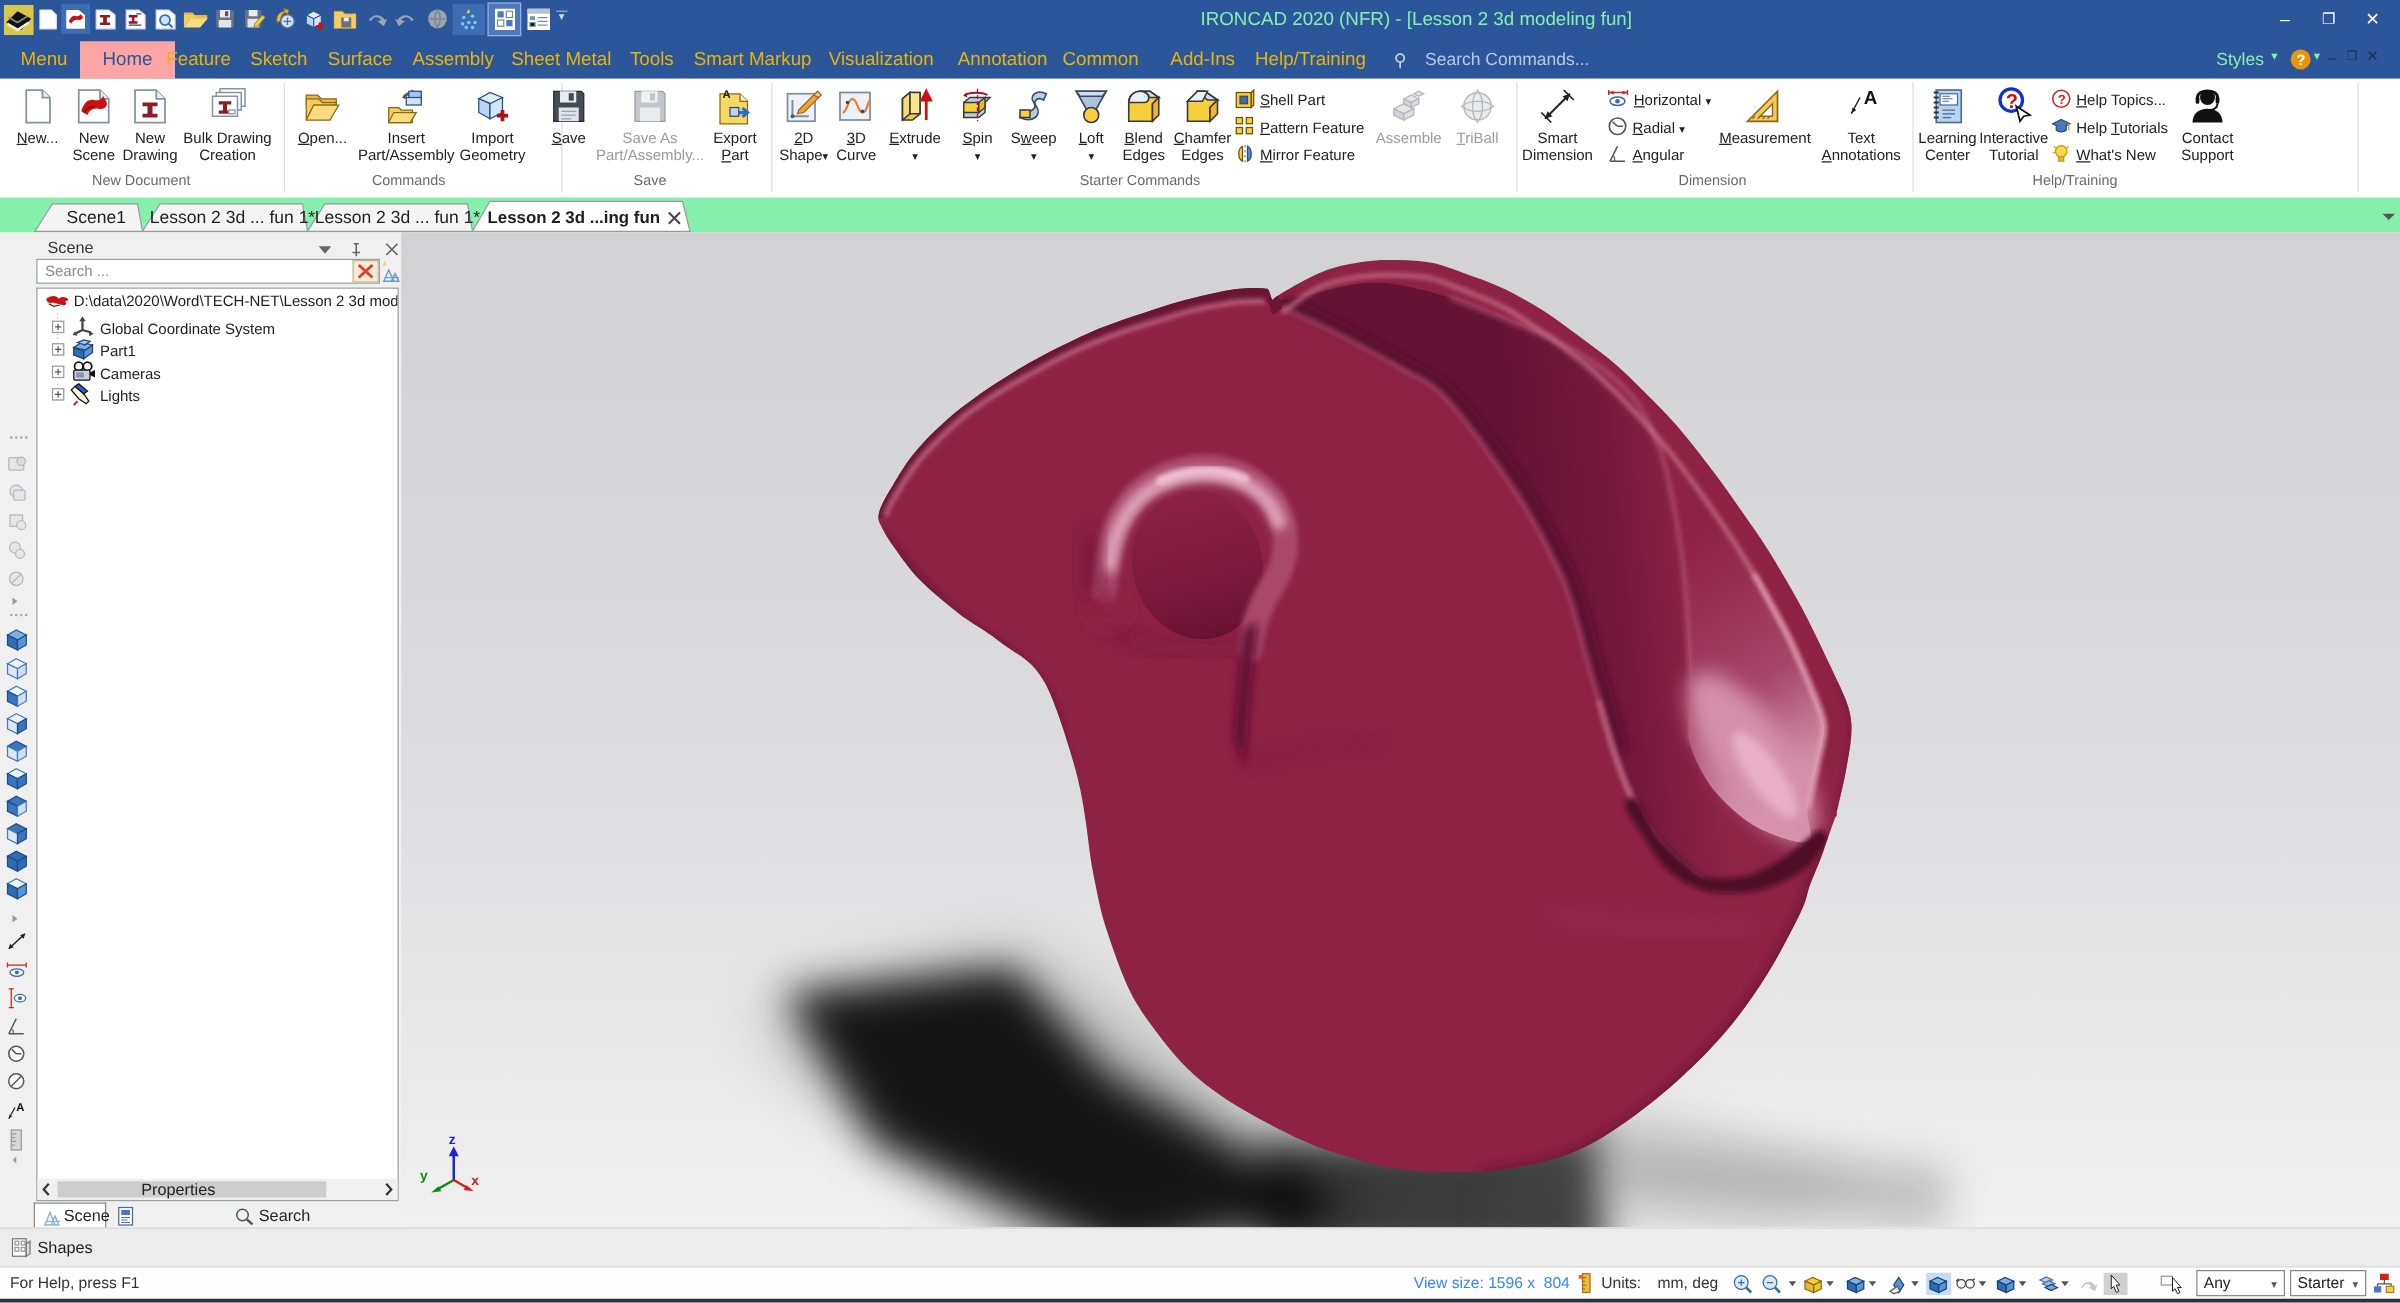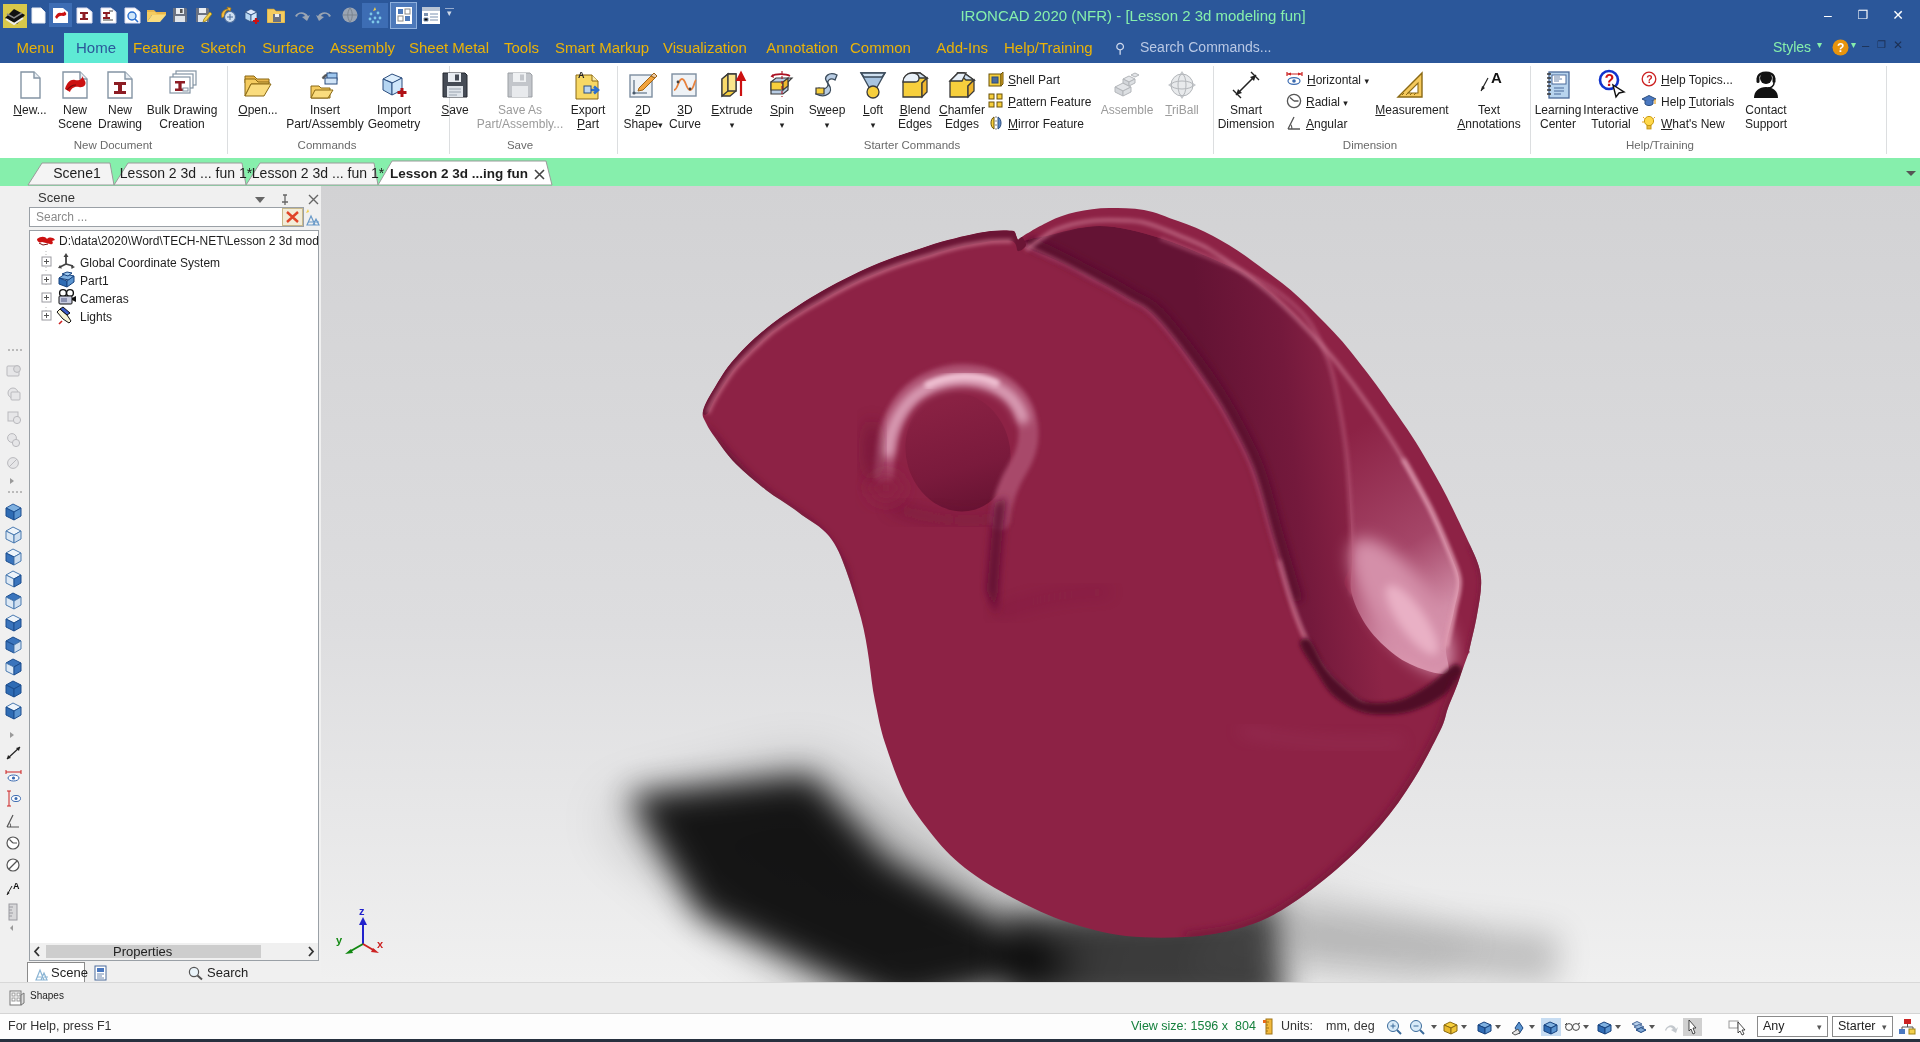--- a/index.html
+++ b/index.html
@@ -1,19 +1,19 @@
 <!DOCTYPE html>
 <html><head><meta charset="utf-8"><style>
 *{margin:0;padding:0;box-sizing:border-box}
 html,body{width:1920px;height:1042px;overflow:hidden;font-family:"Liberation Sans",sans-serif;background:#fff}
 .abs{position:absolute}
 #titlebar{position:absolute;left:0;top:0;width:1920px;height:32px;background:#2b579a}
 #tabrow{position:absolute;left:0;top:32px;width:1920px;height:31px;background:#2b579a}
 .rtab{position:absolute;top:0;height:31px;line-height:31px;color:#eab308;font-size:15px;text-align:right;white-space:nowrap}
-#hometab{position:absolute;left:64px;top:1px;width:64px;height:30px;background:#5eead4;color:#2b579a;font-size:15px;line-height:30px;text-align:center}
+#hometab{position:absolute;left:64px;top:1px;width:76px;height:30px;background:#fca5a5;color:#2b579a;font-size:15px;line-height:30px;text-align:center}
 #ribbon{position:absolute;left:0;top:63px;width:1920px;height:95px;background:#fff}
 .rsep{position:absolute;top:3px;height:88px;width:1px;background:#dcdee0}
 .glabel{position:absolute;top:76px;font-size:11.5px;color:#6a6a6a;text-align:center;width:200px}
 .rbtn{position:absolute;top:6px;width:76px;text-align:center;font-size:12px;color:#222}
 .rbtn .ic{display:block;margin:0 auto 2px auto;width:32px;height:32px}
 .rbtn .lb{line-height:14px}
 .rbtn.dis{color:#9b9b9b}
 .sbtn{position:absolute;height:22px;font-size:12px;color:#222;white-space:nowrap}
 .sbtn svg{vertical-align:-3px;margin-right:4px}
 #doctabs{position:absolute;left:0;top:158px;width:1920px;height:28px;background:#86efac}
@@ -820,25 +820,25 @@
 
 <div id="shapesbar">
   <svg class="abs" style="left:9px;top:7px" width="16" height="17" viewBox="0 0 16 17">
       <rect x="1" y="1" width="11" height="14" fill="#fff" stroke="#777"></rect>
       <rect x="3" y="3" width="3" height="3" fill="none" stroke="#999"></rect>
       <rect x="8" y="3" width="3" height="3" fill="none" stroke="#999"></rect>
       <rect x="3" y="8" width="3" height="3" fill="none" stroke="#999"></rect>
       <rect x="8" y="8" width="3" height="3" fill="none" stroke="#999"></rect>
       <path d="M12 5l3-2v10l-3 2z" fill="#ddd" stroke="#777"></path>
     </svg>
-  <div class="abs" style="left:30px;top:7px;font-size:10px;color:#1e1e1e">Shapes</div>
+  <div class="abs" style="left:30px;top:7px;font-size:13px;color:#1e1e1e">Shapes</div>
 </div>
 <div id="statusbar">
   <div class="abs" style="left:8px;top:5px;font-size:12.5px;color:#333">For Help, press F1</div>
-  <div class="abs" style="left:1131px;top:5px;font-size:12.5px;color:#15803d">View size: 1596 x&nbsp; 804</div>
+  <div class="abs" style="left:1131px;top:5px;font-size:12.5px;color:#3b82f6">View size: 1596 x&nbsp; 804</div>
   <svg class="abs" style="left:1262px;top:4px" width="14" height="17" viewBox="0 0 14 17">
       <rect x="4" y="1" width="6" height="15" fill="#f2b93c" stroke="#a07414"></rect>
       <path d="M4 4h3M4 7h2M4 10h3M4 13h2" stroke="#a07414"></path>
       <rect x="1" y="2" width="3" height="3" fill="#e86a1a"></rect>
     </svg>
   <div class="abs" style="left:1281px;top:5px;font-size:12.5px;color:#333">Units:</div>
   <div class="abs" style="left:1326px;top:5px;font-size:12.5px;color:#333">mm, deg</div>
   <svg class="abs" style="left:1385px;top:4px" width="330" height="18" viewBox="0 0 330 18">
     <g stroke="#3a6a9a" fill="#d8eaf8">
         <circle cx="8" cy="8" r="5.5"></circle>

